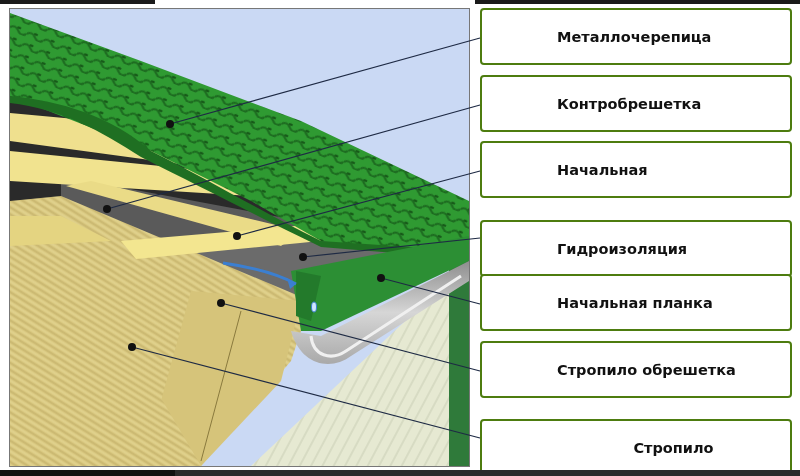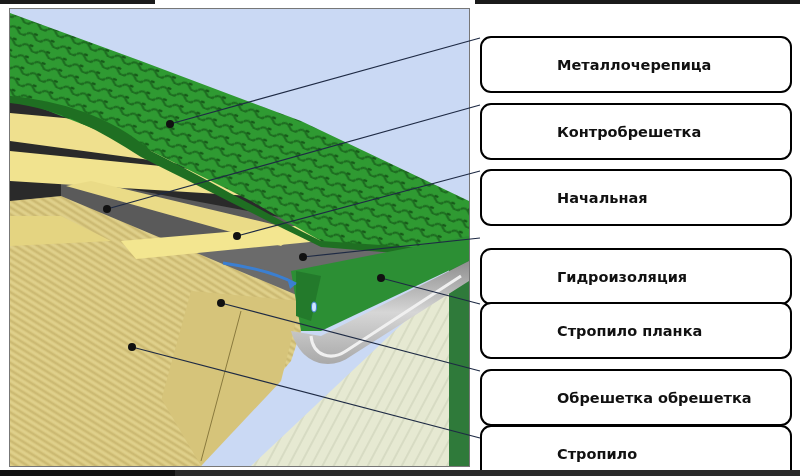--- a/index.html
+++ b/index.html
@@ -4,21 +4,21 @@
 <style>
   html,body{margin:0;padding:0;background:#ffffff;}
   body{width:800px;height:476px;position:relative;overflow:hidden;font-family:"DejaVu Sans","Liberation Sans",sans-serif;}
   .frame-top{position:absolute;left:0;top:0;width:800px;height:4px;background:#1a1a1a;}
   .frame-top-gap{position:absolute;left:155px;top:0;width:320px;height:4px;background:#ffffff;}
   .frame-bottom{position:absolute;left:0;top:470px;width:800px;height:6px;background:#2a2a2a;}
   .frame-bottom-left{position:absolute;left:0;top:470px;width:175px;height:6px;background:#111;}
   .illustration{position:absolute;left:9px;top:8px;width:459px;height:457px;border:1px solid #777;overflow:hidden;background:#c9d8f2;}
   .illustration svg{display:block;}
   .labels{position:absolute;left:480px;top:8px;width:314px;}
-  .label-box{position:absolute;left:0;width:312px;height:57px;border:2px solid #000000;border-radius:11px;background:#fff;box-sizing:border-box;display:flex;align-items:center;margin-top:28px;}
+  .label-box{position:absolute;left:0;width:312px;height:57px;border:2px solid #4d7c0f;border-radius:4px;background:#fff;box-sizing:border-box;display:flex;align-items:center;}
   .label-text{font-weight:bold;font-size:14.5px;color:#111;padding-left:75px;white-space:nowrap;}
   .overlay{position:absolute;left:0;top:0;width:800px;height:476px;pointer-events:none;}
 </style>
 </head>
 <body>
 
 <div class="frame-top"></div>
 <div class="frame-top-gap"></div>
 
 <div class="illustration">
@@ -98,26 +98,26 @@
   <div class="label-box" style="top:67px;">
     <span class="label-text">Контробрешетка</span>
   </div>
   <div class="label-box" style="top:133px;">
     <span class="label-text">Начальная</span>
   </div>
   <div class="label-box" style="top:212px;">
     <span class="label-text">Гидроизоляция</span>
   </div>
   <div class="label-box" style="top:266px;">
-    <span class="label-text">Стропило планка</span>
+    <span class="label-text">Начальная планка</span>
   </div>
   <div class="label-box" style="top:333px;">
-    <span class="label-text">Обрешетка обрешетка</span>
+    <span class="label-text">Стропило обрешетка</span>
   </div>
-  <div class="label-box" style="top:389px;">
+  <div class="label-box" style="top:411px;justify-content:center;">
     <span class="label-text">Стропило</span>
   </div>
 </div>
 
 <svg class="overlay" width="800" height="476" viewBox="0 0 800 476" xmlns="http://www.w3.org/2000/svg">
   <g stroke="#1e2a44" stroke-width="1.2" fill="none">
     <line x1="170" y1="124" x2="480" y2="38"></line>
     <line x1="107" y1="209" x2="480" y2="105"></line>
     <line x1="237" y1="236" x2="480" y2="171"></line>
     <line x1="303" y1="257" x2="480" y2="238"></line>

